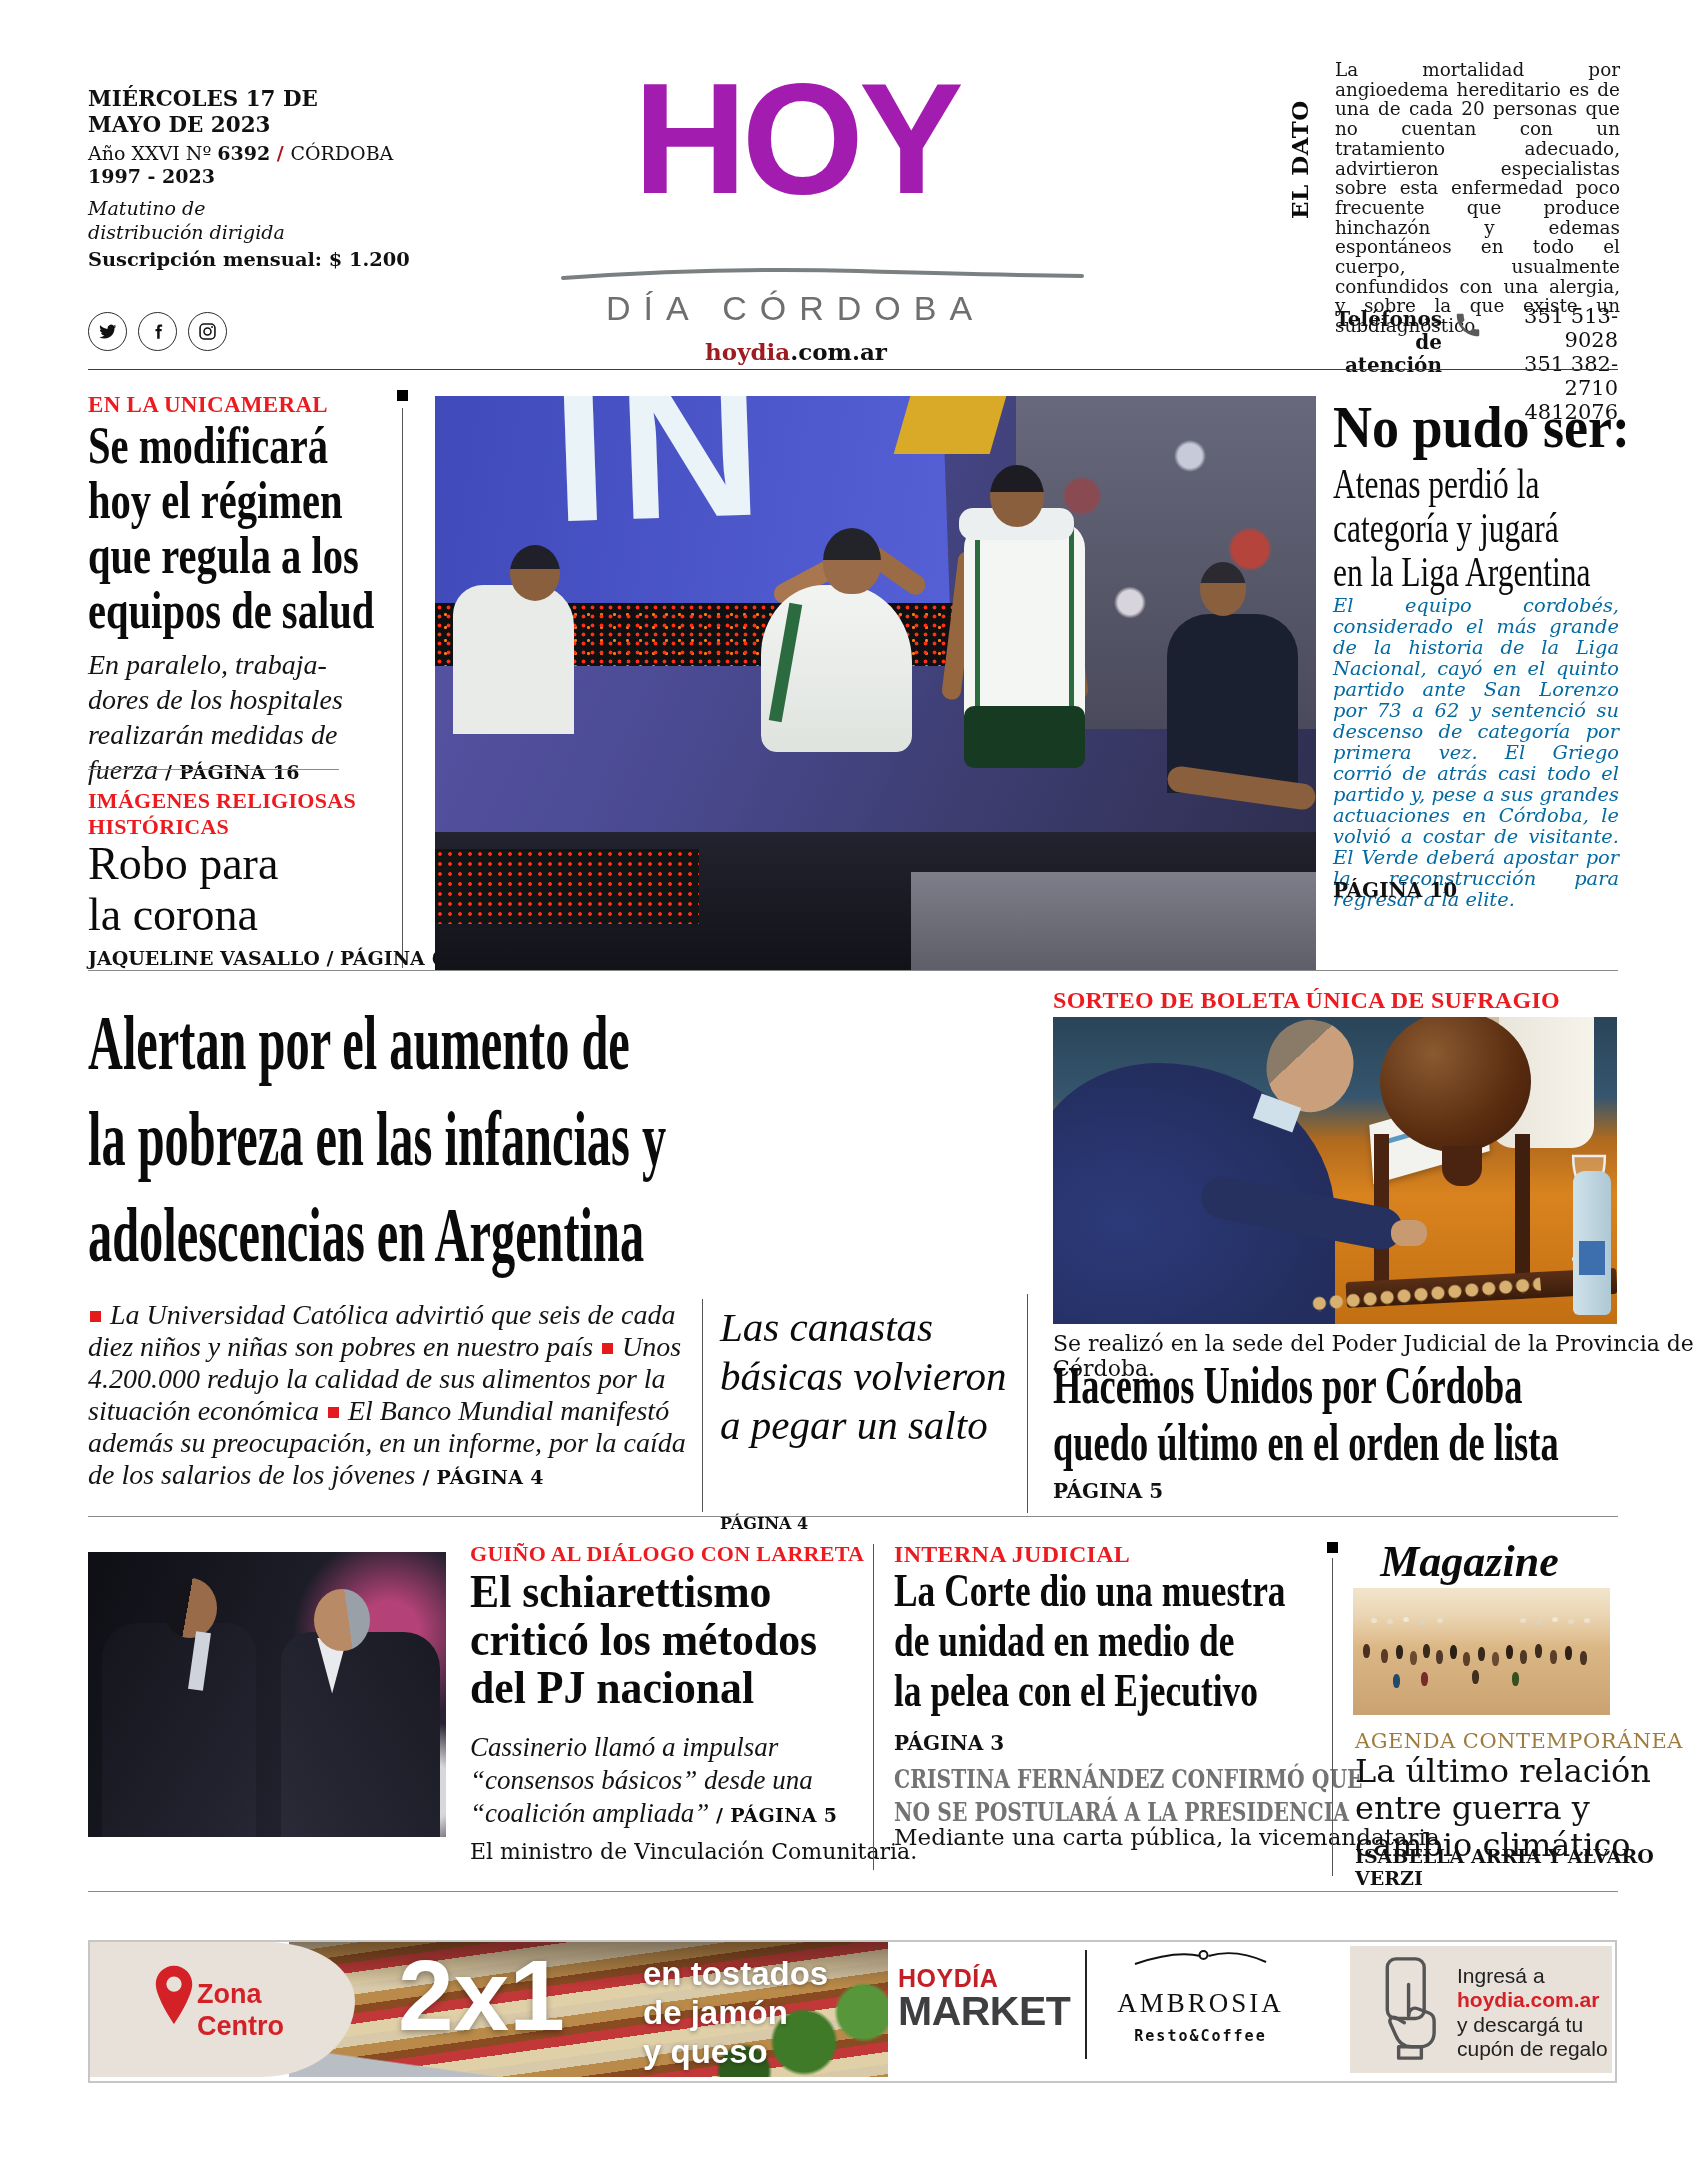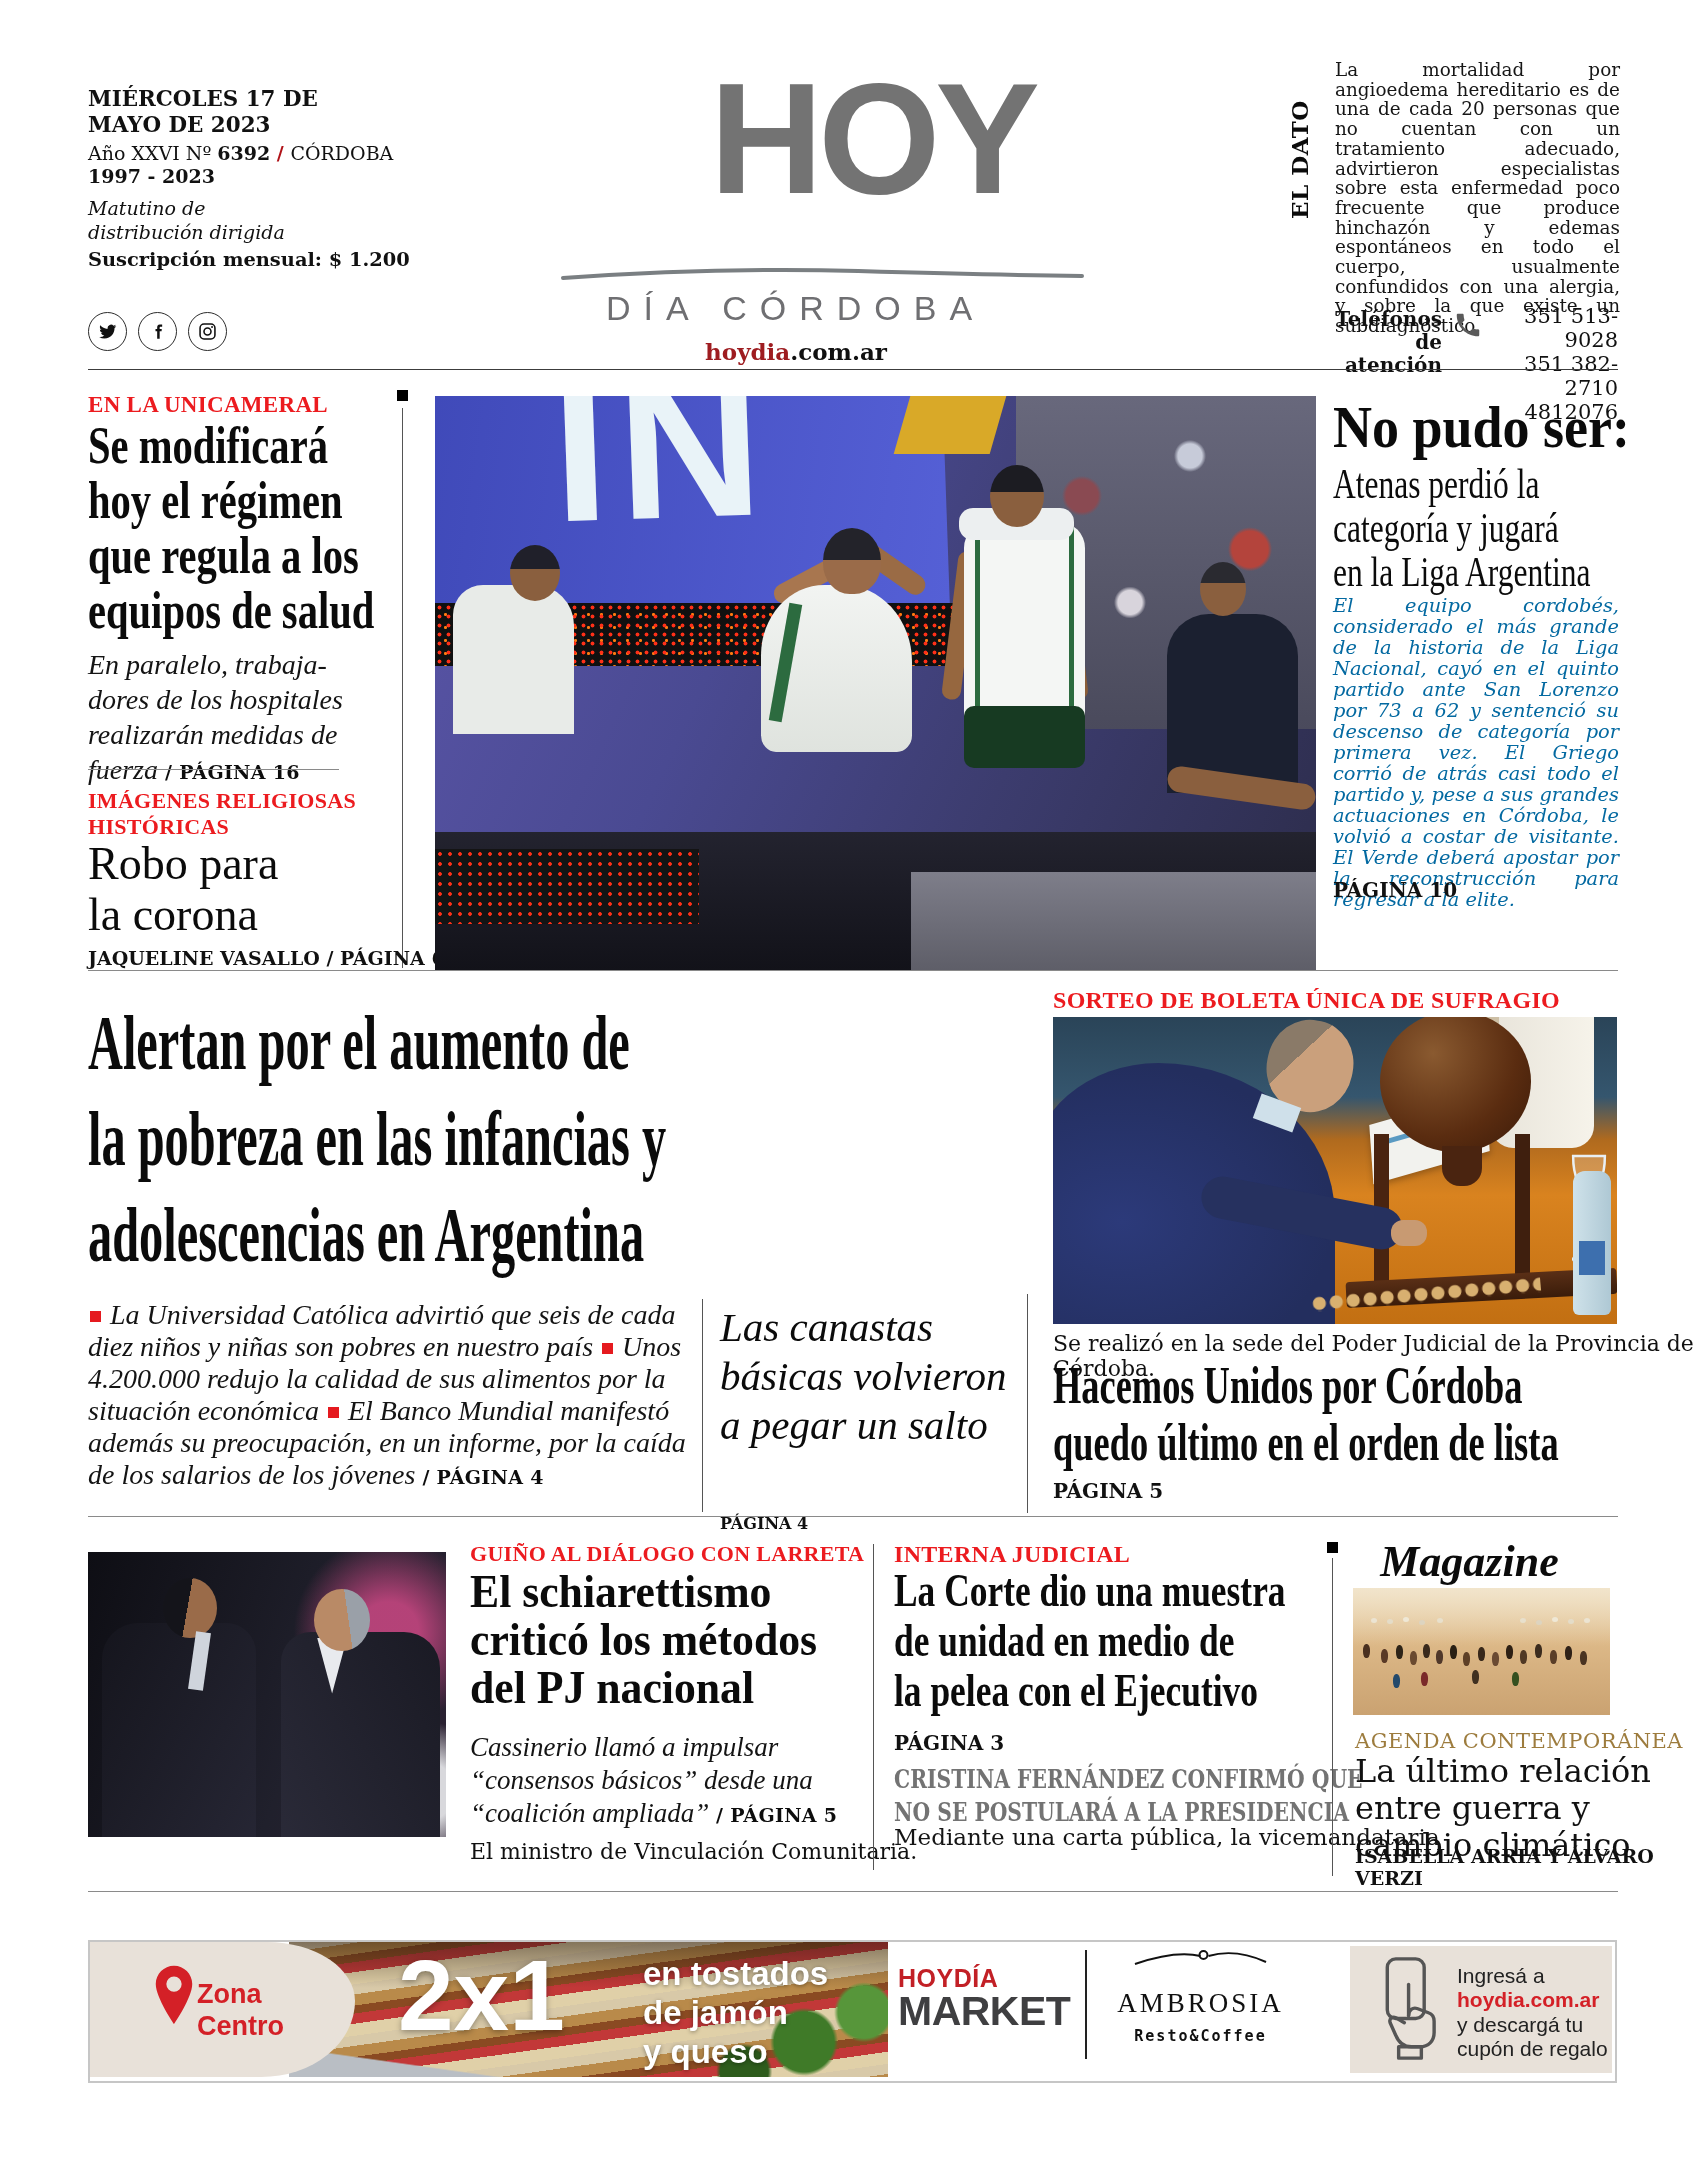--- a/index.html
+++ b/index.html
@@ -23,22 +23,22 @@
   
   .mh-date{left:88px;top:86px;font-weight:700;font-size:21.4px;line-height:26px;}
   .mh-edition{left:88px;top:142px;font-size:19px;}
   .mh-edition .b{font-weight:700;}
   .mh-edition .sl{color:#b01218;font-weight:700;}
   .mh-years{left:88px;top:165px;font-size:19px;font-weight:700;}
   .mh-tagline{left:88px;top:196px;font-style:italic;font-size:19px;line-height:24px;}
   .mh-sub{left:88px;top:248px;font-size:19.4px;font-weight:700;}
   .mh-social{left:88px;top:312px;display:flex;gap:11px;}
   .soc{width:37px;height:37px;border:1.7px solid #2b2b2b;border-radius:50%;display:flex;align-items:center;justify-content:center;background:#fff;}
-  .logo{left:557px;top:64px;width:478px;text-align:right;font-family:"Liberation Sans",sans-serif;
-        font-weight:700;font-size:157px;line-height:149px;letter-spacing:-5px;color:#737373;}
+  .logo{left:557px;top:64px;width:478px;text-align:center;font-family:"Liberation Sans",sans-serif;
+        font-weight:700;font-size:157px;line-height:149px;letter-spacing:-5px;color:#a21caf;}
   .swoosh{left:560px;top:265px;}
   .dia{left:517px;top:289px;width:557px;text-align:center;font-family:"Liberation Sans",sans-serif;
        font-size:34px;letter-spacing:13px;color:#6f6f72;}
   .site{left:557px;top:338px;width:478px;text-align:center;font-size:23px;font-weight:700;color:#101010;}
   .site .red{color:#9e1c20;}
   .eldato-label{left:1286px;top:60px;height:159px;writing-mode:vertical-rl;transform:rotate(180deg);
                 font-weight:700;font-size:23px;letter-spacing:0.5px;color:#0b0b0b;}
   .eldato-text{left:1335px;top:60px;width:285px;font-size:18.4px;line-height:19.7px;text-align:justify;color:#161616;}
   .ph-label{left:1315px;top:308px;width:127px;text-align:right;font-weight:700;font-size:20px;line-height:23px;}
   .ph-icon{left:1453px;top:310px;}

